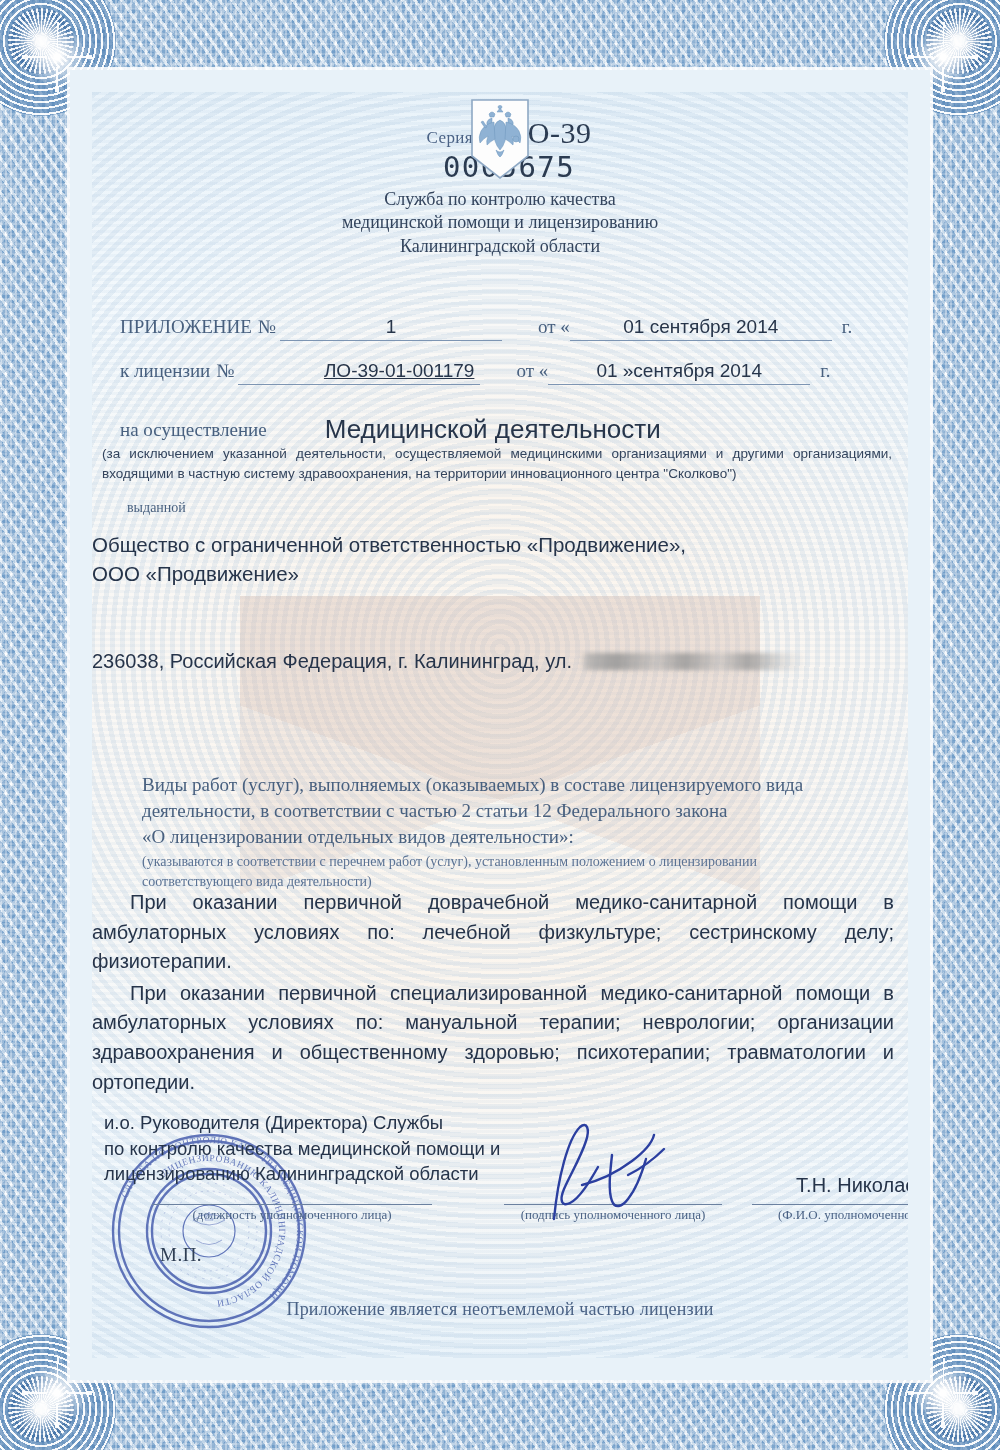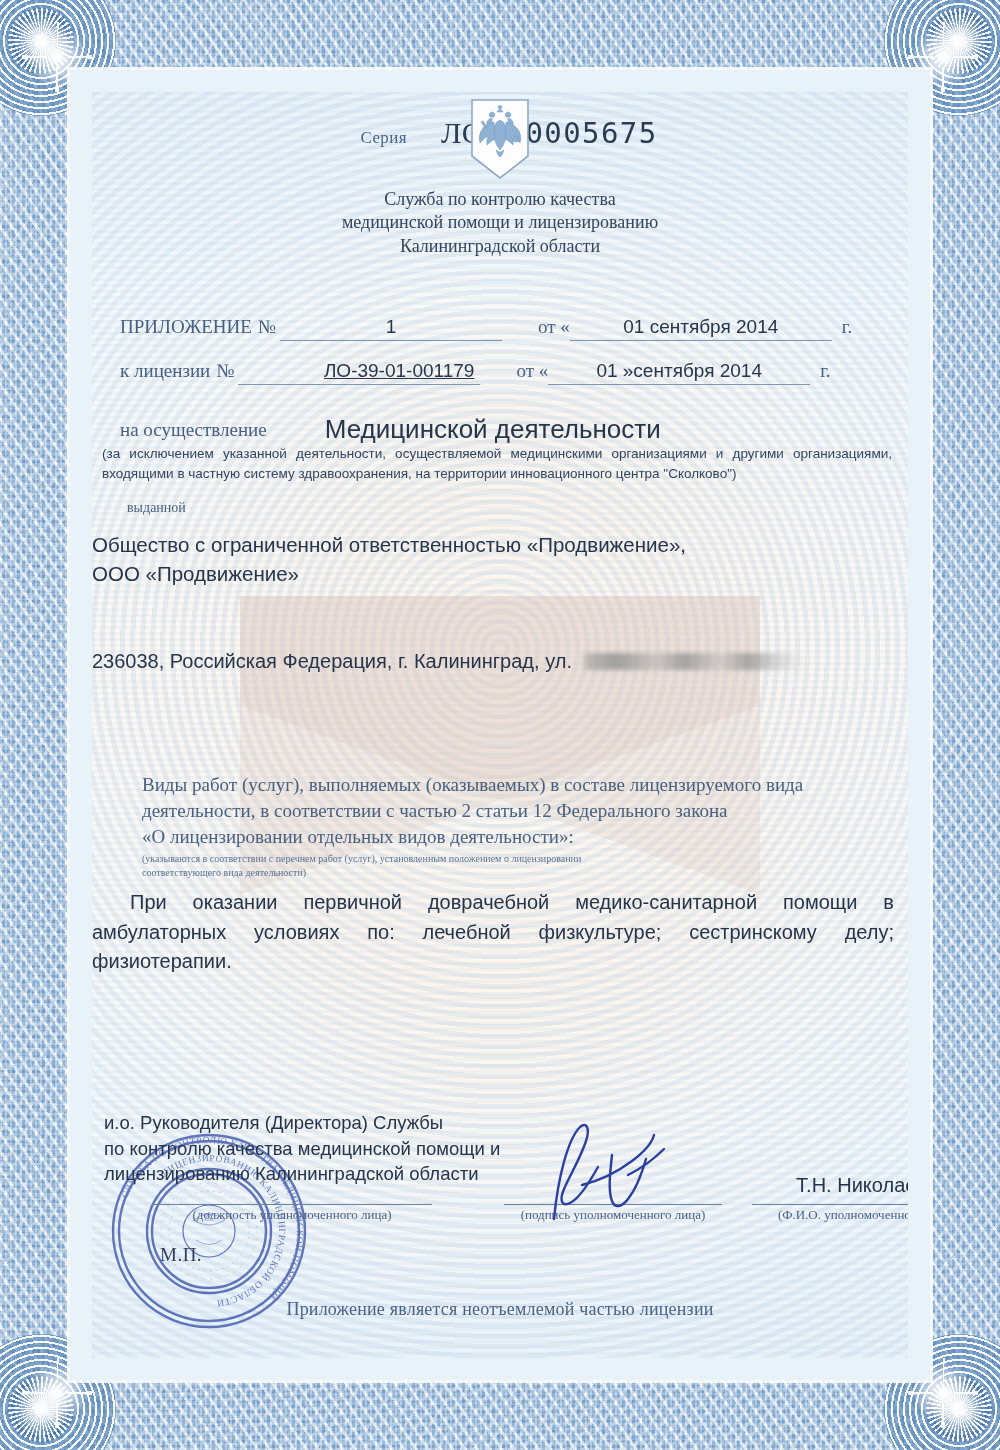--- a/index.html
+++ b/index.html
@@ -141,20 +141,21 @@
 
   
   .topline {
     position: absolute;
     top: 24px;
     left: 28px;
     right: 10px;
     display: flex;
     align-items: center;
     justify-content: center;
+    flex-direction: column;
   }
   .serial-group {
     display: flex;
     align-items: baseline;
     gap: 34px;
   }
   .serial-label {
     font-size: 17px;
     color: #4a6285;
     letter-spacing: .4px;
@@ -323,21 +324,21 @@
     font-size: 19px;
     line-height: 1.38;
     color: #48607f;
     text-align: justify;
   }
   .works-subnote {
     position: absolute;
     top: 760px;
     left: 50px;
     right: 40px;
-    font-size: 10px;
+    font-size: 14px;
     line-height: 1.42;
     color: #5a7294;
   }
 
   .works-body {
     position: absolute;
     top: 796px;
     left: 0px;
     right: 14px;
     font-family: "Liberation Sans", sans-serif;
@@ -551,20 +552,21 @@
         <div>«О лицензировании отдельных видов деятельности»:</div>
       </div>
 
       <div class="works-subnote">
         <div>(указываются в соответствии с перечнем работ (услуг), установленным положением о лицензировании</div>
         <div>соответствующего вида деятельности)</div>
       </div>
 
       <div class="works-body">
         <p>При оказании первичной доврачебной медико-санитарной помощи в амбулаторных условиях по: лечебной физкультуре; сестринскому делу; физиотерапии.</p>
+        <p>При оказании первичной специализированной медико-санитарной помощи в амбулаторных условиях по: мануальной терапии; неврологии; организации здравоохранения и общественному здоровью; психотерапии; травматологии и ортопедии.</p>
       </div>
 
       <div class="stamp">
         <svg viewBox="0 0 222 222" width="222" height="222" aria-hidden="true">
           <defs>
             <path id="arcOuter" d="M111,111 m-88,0 a88,88 0 1,1 176,0 a88,88 0 1,1 -176,0"></path>
             <path id="arcInner" d="M111,111 m-70,0 a70,70 0 1,1 140,0 a70,70 0 1,1 -140,0"></path>
           </defs>
           <g fill="none" stroke="#3a52a8" stroke-width="2.4" opacity="0.95">
             <circle cx="111" cy="111" r="96"></circle>

